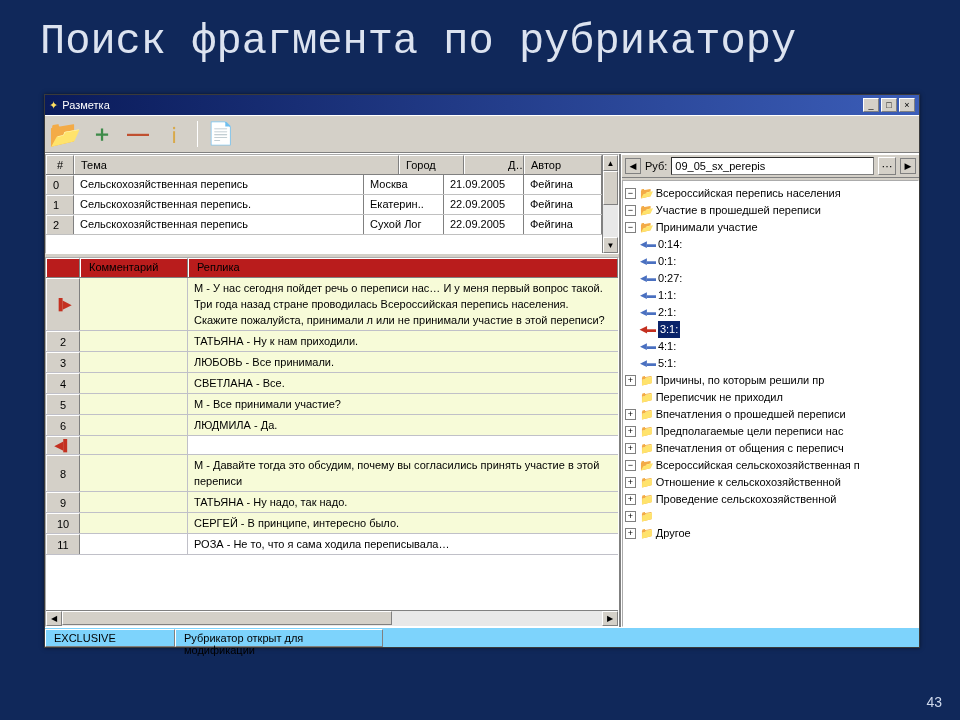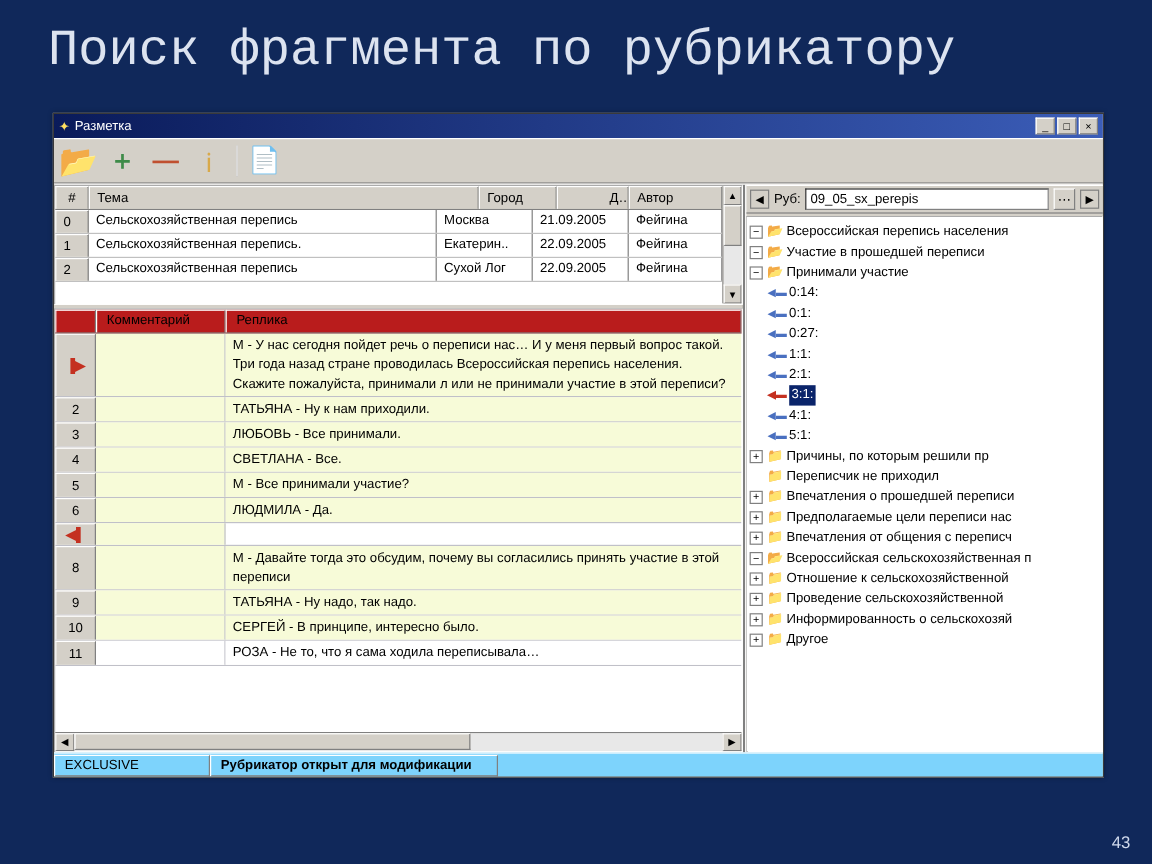--- a/index.html
+++ b/index.html
@@ -168,21 +168,21 @@
   .tree .sq.blank{border:none;background:none;}
   .tree .fld{color:#d8a94a;}
   .tree .leaf-ico{color:#4a70c0;font-size:9px;}
   .tree .leaf-ico.red{color:#c43020;}
   .tree .sel{background:#0a246a;color:#fff;padding:0 2px;}
   .indent1{padding-left:14px;}
 
   .statusbar{height:20px;background:#7dd3fc;border-top:1px solid #fff;display:flex;align-items:center;}
   .status-cell{border:1px solid #808080;border-top-color:#fff;border-left-color:#fff;padding:2px 8px;height:18px;font-size:11px;}
   .status-cell.first{width:130px;}
-  .status-cell.second{width:240px;font-weight:bold;}
+  .status-cell.second{width:208px;}
 </style>
 </head>
 <body>
 
 <div class="slide-title">Поиск фрагмента по рубрикатору</div>
 <div class="slide-number">43</div>
 
 <div class="app-window">
   <div class="titlebar">
     <span class="tb-icon">✦</span>
@@ -483,21 +483,20 @@
                     <div class="node">
                       <span class="sq">+</span>
                       <span class="fld">📁</span> 
                       <span>Проведение сельскохозяйственной</span>
                     </div>
                   </li>
               <li>
                     <div class="node">
                       <span class="sq">+</span>
                       <span class="fld">📁</span> 
-                      <span>Информированность о сельскохозяй</span>
                     </div>
                   </li>
             </ul>
           </li>
           <li>
                 <div class="node">
                   <span class="sq">+</span>
                   <span class="fld">📁</span> 
                   <span>Другое</span>
                 </div>

